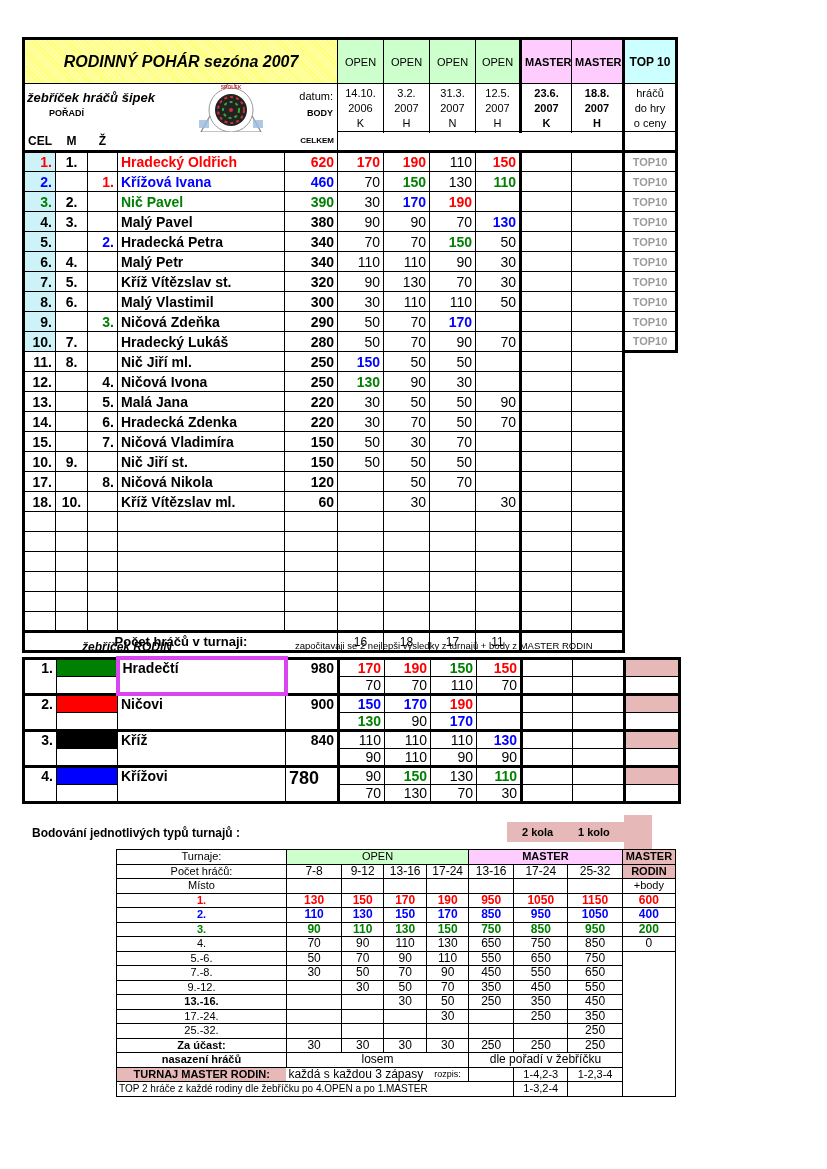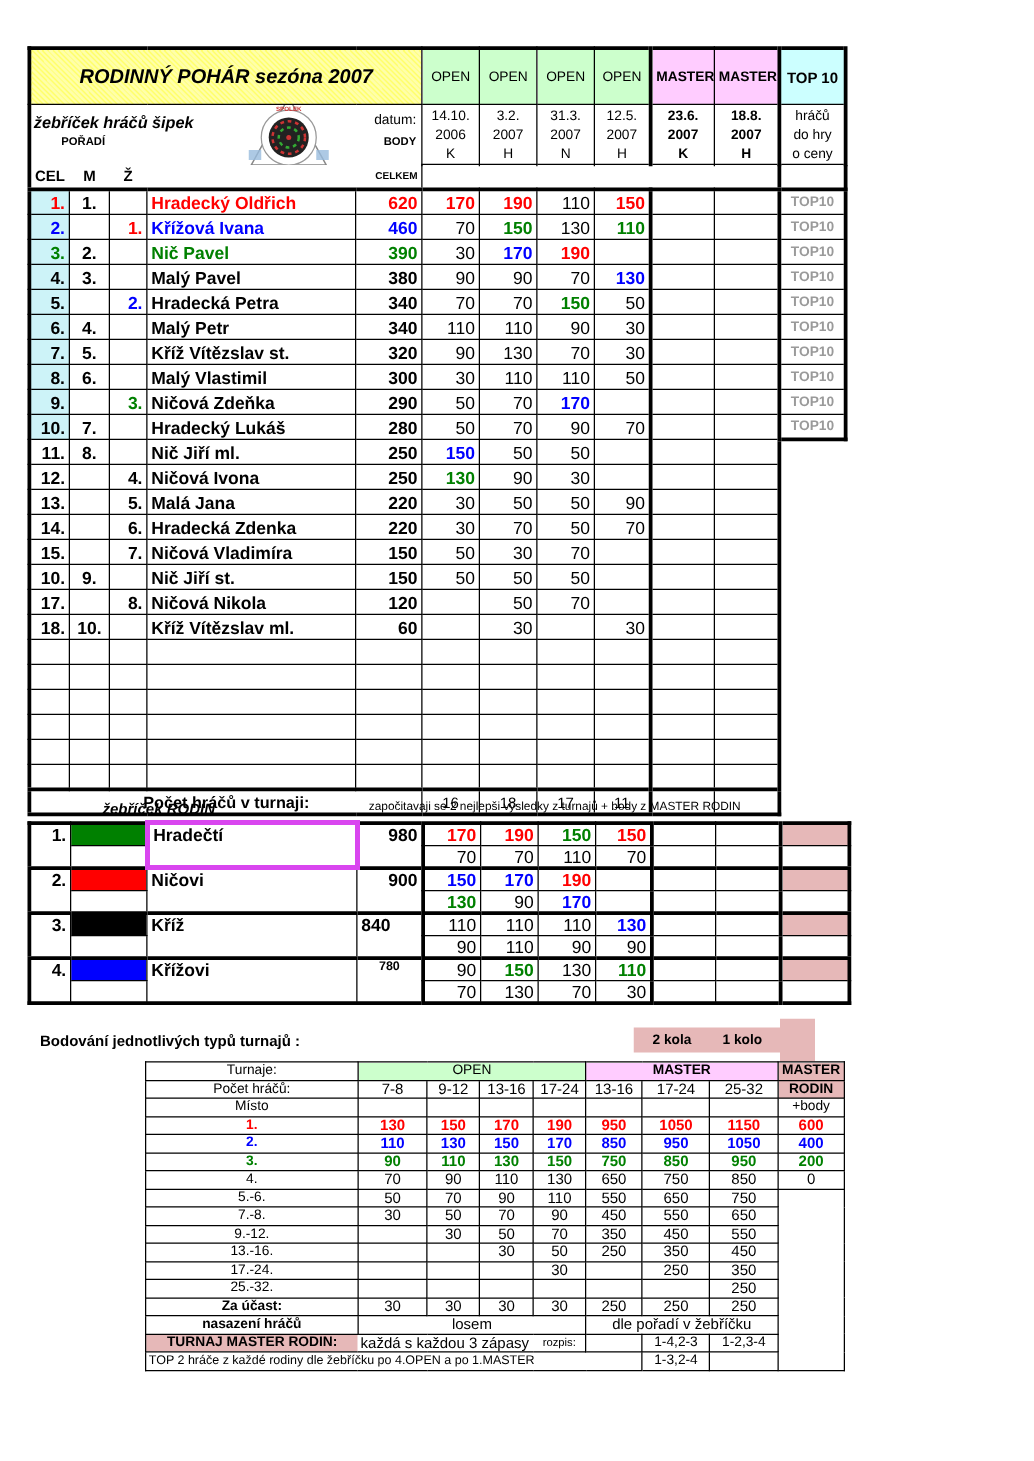--- a/index.html
+++ b/index.html
@@ -518,21 +518,21 @@
         <td class="blue" style="border:1px solid #000;text-align:right;font-size:14px;padding:0 3px;font-weight:bold">170</td>
         <td class="" style="border:1px solid #000;text-align:right;font-size:14px;padding:0 3px;font-weight:normal"></td>
         <td style="border:1px solid #000;border-left:3px solid #000"></td>
         <td style="border:1px solid #000"></td>
         <td style="border:1px solid #000;border-left:3px solid #000"></td>
       </tr>
       <tr>
         <td rowspan="2" style="border-top:3px solid #000;border:1px solid #000;border-top:3px solid #000;vertical-align:top;text-align:right;font-weight:bold;font-size:14px;padding:0 3px">3.</td>
         <td style="border-top:3px solid #000;border:1px solid #000;border-top:3px solid #000;background:#000000;height:18px"></td>
         <td rowspan="2" style="border-top:3px solid #000;border:1px solid #000;border-top:3px solid #000;vertical-align:top;font-weight:bold;font-size:14px;padding:0 3px">Kříž</td>
-        <td rowspan="2" style="border-top:3px solid #000;border:1px solid #000;border-top:3px solid #000;vertical-align:top;text-align:left;font-weight:bold;font-size:14px;padding:0 3px;border-right:3px solid #000">840</td>
+        <td rowspan="2" style="border-top:3px solid #000;border:1px solid #000;border-top:3px solid #000;vertical-align:top;text-align:right;font-weight:bold;font-size:14px;padding:0 3px;border-right:3px solid #000">840</td>
         <td class="" style="border-top:3px solid #000;border:1px solid #000;border-top:3px solid #000;text-align:right;font-size:14px;padding:0 3px;font-weight:normal">110</td>
         <td class="" style="border-top:3px solid #000;border:1px solid #000;border-top:3px solid #000;text-align:right;font-size:14px;padding:0 3px;font-weight:normal">110</td>
         <td class="" style="border-top:3px solid #000;border:1px solid #000;border-top:3px solid #000;text-align:right;font-size:14px;padding:0 3px;font-weight:normal">110</td>
         <td class="blue" style="border-top:3px solid #000;border:1px solid #000;border-top:3px solid #000;text-align:right;font-size:14px;padding:0 3px;font-weight:bold">130</td>
         <td style="border-top:3px solid #000;border:1px solid #000;border-top:3px solid #000;border-left:3px solid #000"></td>
         <td style="border-top:3px solid #000;border:1px solid #000;border-top:3px solid #000;"></td>
         <td class="pink" style="border-top:3px solid #000;border:1px solid #000;border-top:3px solid #000;border-left:3px solid #000"></td>
       </tr>
       <tr>
         <td style="border:1px solid #000;height:18px"></td>
@@ -541,21 +541,21 @@
         <td class="" style="border:1px solid #000;text-align:right;font-size:14px;padding:0 3px;font-weight:normal">90</td>
         <td class="" style="border:1px solid #000;text-align:right;font-size:14px;padding:0 3px;font-weight:normal">90</td>
         <td style="border:1px solid #000;border-left:3px solid #000"></td>
         <td style="border:1px solid #000"></td>
         <td style="border:1px solid #000;border-left:3px solid #000"></td>
       </tr>
       <tr>
         <td rowspan="2" style="border-top:3px solid #000;border:1px solid #000;border-top:3px solid #000;vertical-align:top;text-align:right;font-weight:bold;font-size:14px;padding:0 3px">4.</td>
         <td style="border-top:3px solid #000;border:1px solid #000;border-top:3px solid #000;background:#0000ff;height:18px"></td>
         <td rowspan="2" style="border-top:3px solid #000;border:1px solid #000;border-top:3px solid #000;vertical-align:top;font-weight:bold;font-size:14px;padding:0 3px">Křížovi</td>
-        <td rowspan="2" style="border-top:3px solid #000;border:1px solid #000;border-top:3px solid #000;vertical-align:top;text-align:center;font-weight:bold;font-size:10px;padding:0 3px;border-right:3px solid #000">780</td>
+        <td rowspan="2" style="border-top:3px solid #000;border:1px solid #000;border-top:3px solid #000;vertical-align:top;text-align:left;font-weight:bold;font-size:18px;padding:0 3px;border-right:3px solid #000">780</td>
         <td class="" style="border-top:3px solid #000;border:1px solid #000;border-top:3px solid #000;text-align:right;font-size:14px;padding:0 3px;font-weight:normal">90</td>
         <td class="green" style="border-top:3px solid #000;border:1px solid #000;border-top:3px solid #000;text-align:right;font-size:14px;padding:0 3px;font-weight:bold">150</td>
         <td class="" style="border-top:3px solid #000;border:1px solid #000;border-top:3px solid #000;text-align:right;font-size:14px;padding:0 3px;font-weight:normal">130</td>
         <td class="green" style="border-top:3px solid #000;border:1px solid #000;border-top:3px solid #000;text-align:right;font-size:14px;padding:0 3px;font-weight:bold">110</td>
         <td style="border-top:3px solid #000;border:1px solid #000;border-top:3px solid #000;border-left:3px solid #000"></td>
         <td style="border-top:3px solid #000;border:1px solid #000;border-top:3px solid #000;"></td>
         <td class="pink" style="border-top:3px solid #000;border:1px solid #000;border-top:3px solid #000;border-left:3px solid #000"></td>
       </tr>
       <tr>
         <td style="border:1px solid #000;height:18px"></td>
@@ -690,21 +690,21 @@
         <td class="" style="font-weight:normal;font-size:12px"></td>
         <td class="" style="font-weight:normal;font-size:12px">30</td>
         <td class="" style="font-weight:normal;font-size:12px">50</td>
         <td class="" style="font-weight:normal;font-size:12px">70</td>
         <td class="" style="font-weight:normal;font-size:12px">350</td>
         <td class="" style="font-weight:normal;font-size:12px">450</td>
         <td class="" style="font-weight:normal;font-size:12px">550</td>
         <td style="border:none;border-left:1px solid #000"></td>
       </tr>
       <tr>
-        <td class="" style="font-weight:normal">13.-16.</td>
+        <td class="" style="font-weight:bold">13.-16.</td>
         <td class="" style="font-weight:normal;font-size:12px"></td>
         <td class="" style="font-weight:normal;font-size:12px"></td>
         <td class="" style="font-weight:normal;font-size:12px">30</td>
         <td class="" style="font-weight:normal;font-size:12px">50</td>
         <td class="" style="font-weight:normal;font-size:12px">250</td>
         <td class="" style="font-weight:normal;font-size:12px">350</td>
         <td class="" style="font-weight:normal;font-size:12px">450</td>
         <td style="border:none;border-left:1px solid #000"></td>
       </tr>
       <tr>

